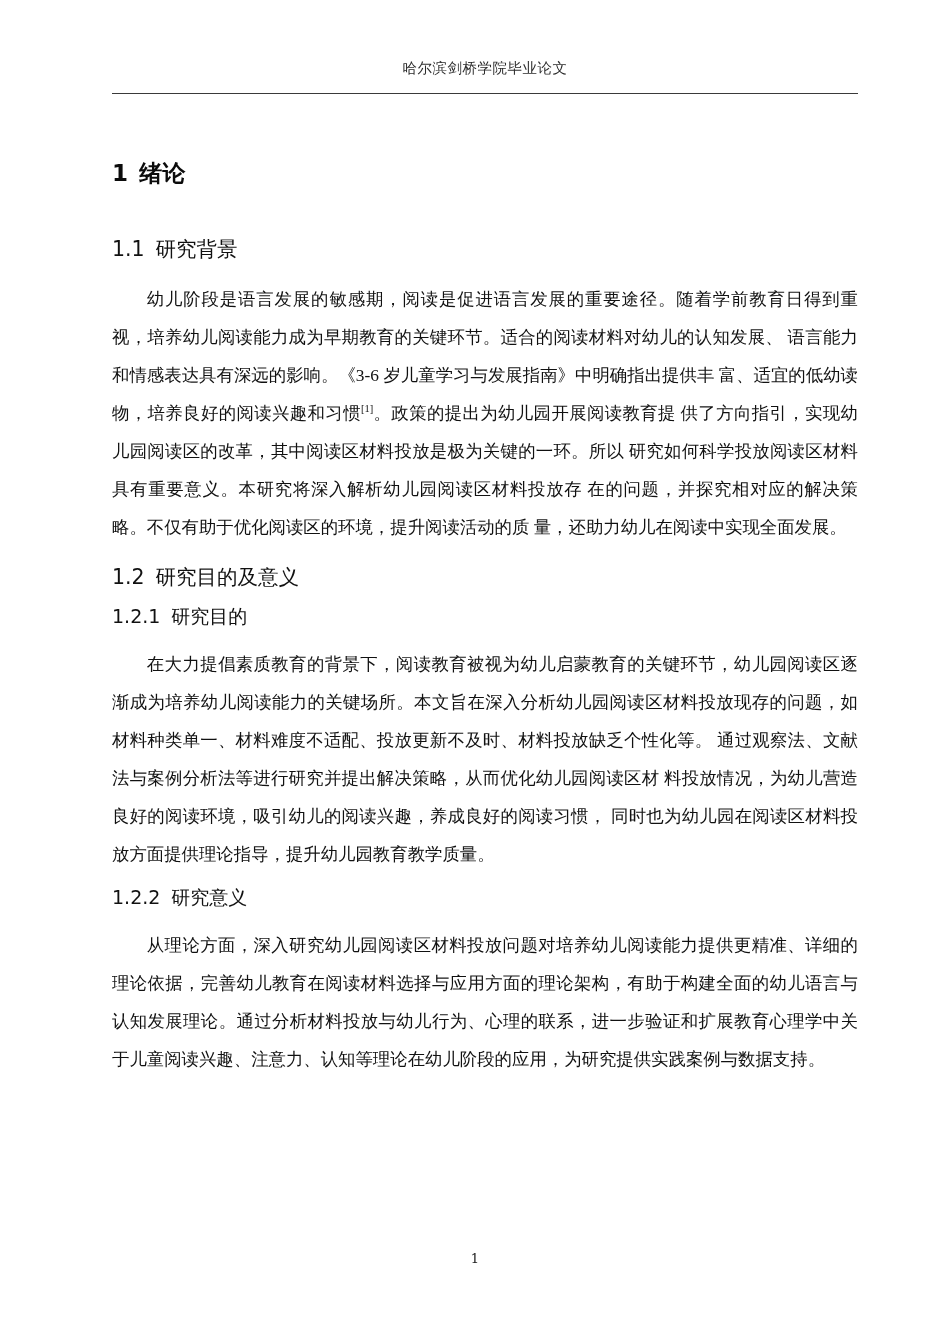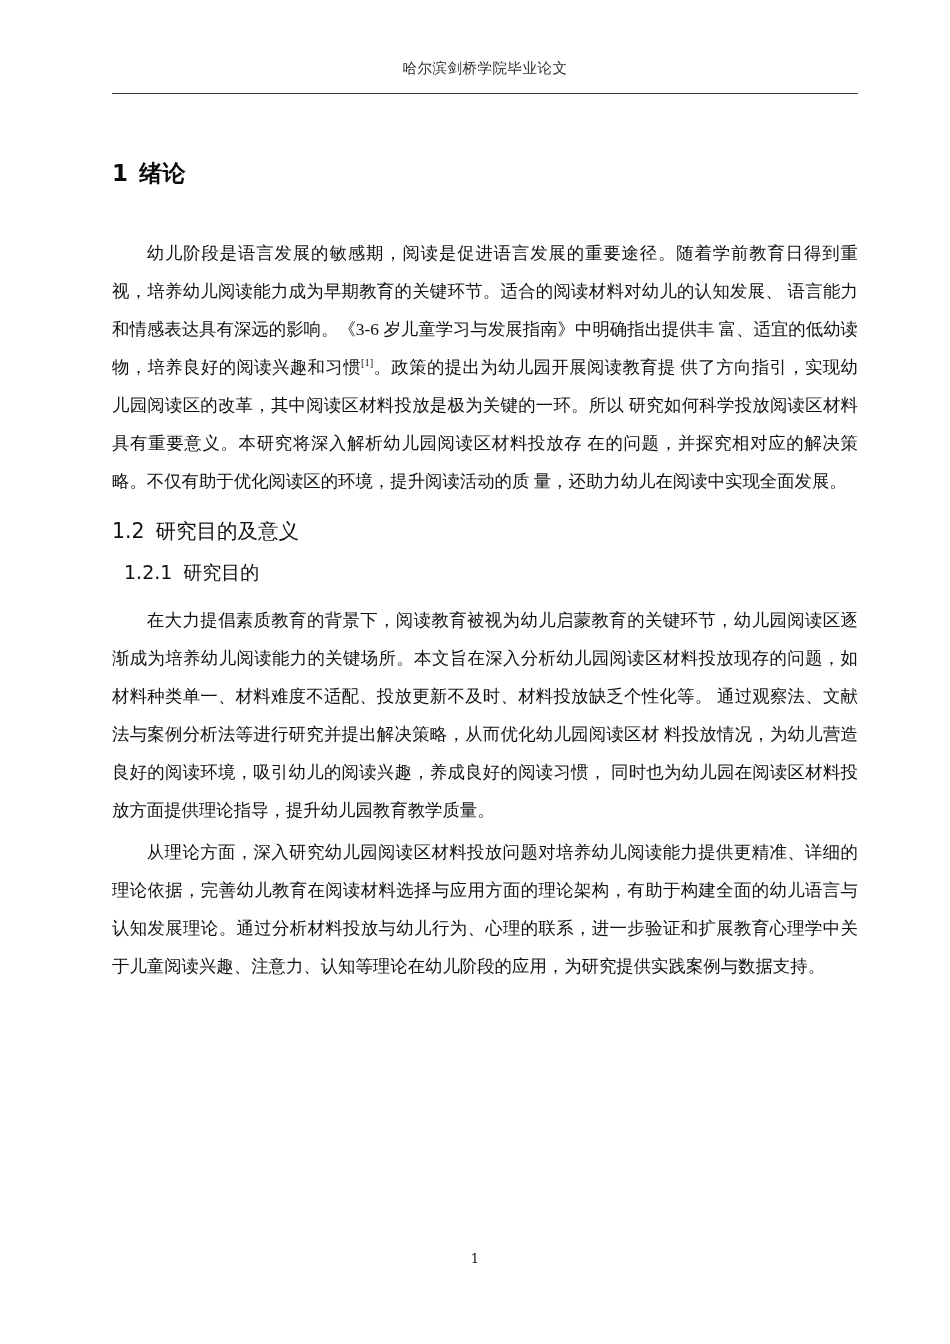--- a/index.html
+++ b/index.html
@@ -78,21 +78,21 @@
     line-height: 30px;
     color: #111111;
   }
   .blk-h2 { margin-bottom: 16px; }
   .blk-h2.tight { margin-top: 16px; margin-bottom: 8px; }
 
   h3.h-lvl3 {
     font-family: "DejaVu Sans", "Liberation Sans", sans-serif;
     font-size: 19px;
     font-weight: 400;
-    margin: 12px;
+    margin: 0;
     padding: 0;
     line-height: 29px;
     color: #111111;
   }
   .blk-h3 { margin-top: 10px; margin-bottom: 14px; }
 
   .num-sp { display: inline-block; width: 11px; }
 
   
   p.body {
@@ -137,33 +137,39 @@
     <div class="header-title">哈尔滨剑桥学院毕业论文</div>
   </div>
   <div class="header-rule"></div>
 
   <div class="content">
 
     <div class="blk-h1">
       <h1 class="h-lvl1"><span>1</span><span class="num-sp"></span><span>绪论</span></h1>
     </div>
 
+    <div class="blk-h2">
+      <h2 class="h-lvl2"><span>1.1</span><span class="num-sp"></span><span>研究背景</span></h2>
+    </div>
 
     <p class="body"><span>幼儿阶段是语言发展的敏感期，阅读是促进语言发展的重要途径。随着学前教育日得到重视，培养幼儿阅读能力成为早期教育的关键环节。适合的阅读材料对幼儿的认知发展、 语言能力和情感表达具有深远的影响。《3-6 岁儿童学习与发展指南》中明确指出提供丰 富、适宜的低幼读物，培养良好的阅读兴趣和习惯</span><sup>[1]</sup><span>。政策的提出为幼儿园开展阅读教育提 供了方向指引，实现幼儿园阅读区的改革，其中阅读区材料投放是极为关键的一环。所以 研究如何科学投放阅读区材料具有重要意义。本研究将深入解析幼儿园阅读区材料投放存 在的问题，并探究相对应的解决策略。不仅有助于优化阅读区的环境，提升阅读活动的质 量，还助力幼儿在阅读中实现全面发展。</span></p>
 
     <div class="blk-h2 tight">
       <h2 class="h-lvl2"><span>1.2</span><span class="num-sp"></span><span>研究目的及意义</span></h2>
     </div>
 
     <div class="blk-h3">
       <h3 class="h-lvl3"><span>1.2.1</span><span class="num-sp"></span><span>研究目的</span></h3>
     </div>
 
     <p class="body">在大力提倡素质教育的背景下，阅读教育被视为幼儿启蒙教育的关键环节，幼儿园阅读区逐渐成为培养幼儿阅读能力的关键场所。本文旨在深入分析幼儿园阅读区材料投放现存的问题，如材料种类单一、材料难度不适配、投放更新不及时、材料投放缺乏个性化等。 通过观察法、文献法与案例分析法等进行研究并提出解决策略，从而优化幼儿园阅读区材 料投放情况，为幼儿营造良好的阅读环境，吸引幼儿的阅读兴趣，养成良好的阅读习惯， 同时也为幼儿园在阅读区材料投放方面提供理论指导，提升幼儿园教育教学质量。</p>
 
+    <div class="blk-h3">
+      <h3 class="h-lvl3"><span>1.2.2</span><span class="num-sp"></span><span>研究意义</span></h3>
+    </div>
 
     <p class="body">从理论方面，深入研究幼儿园阅读区材料投放问题对培养幼儿阅读能力提供更精准、详细的理论依据，完善幼儿教育在阅读材料选择与应用方面的理论架构，有助于构建全面的幼儿语言与认知发展理论。通过分析材料投放与幼儿行为、心理的联系，进一步验证和扩展教育心理学中关于儿童阅读兴趣、注意力、认知等理论在幼儿阶段的应用，为研究提供实践案例与数据支持。</p>
 
   </div>
 
   <div class="footer">
     <span class="page-number">1</span>
   </div>
 
 </div>

